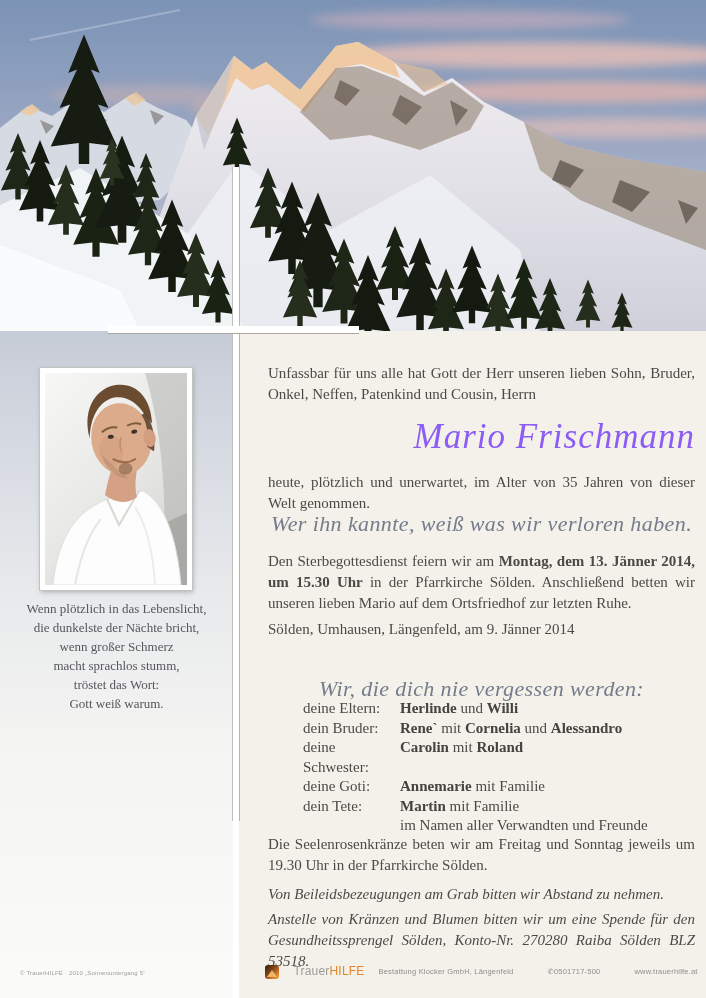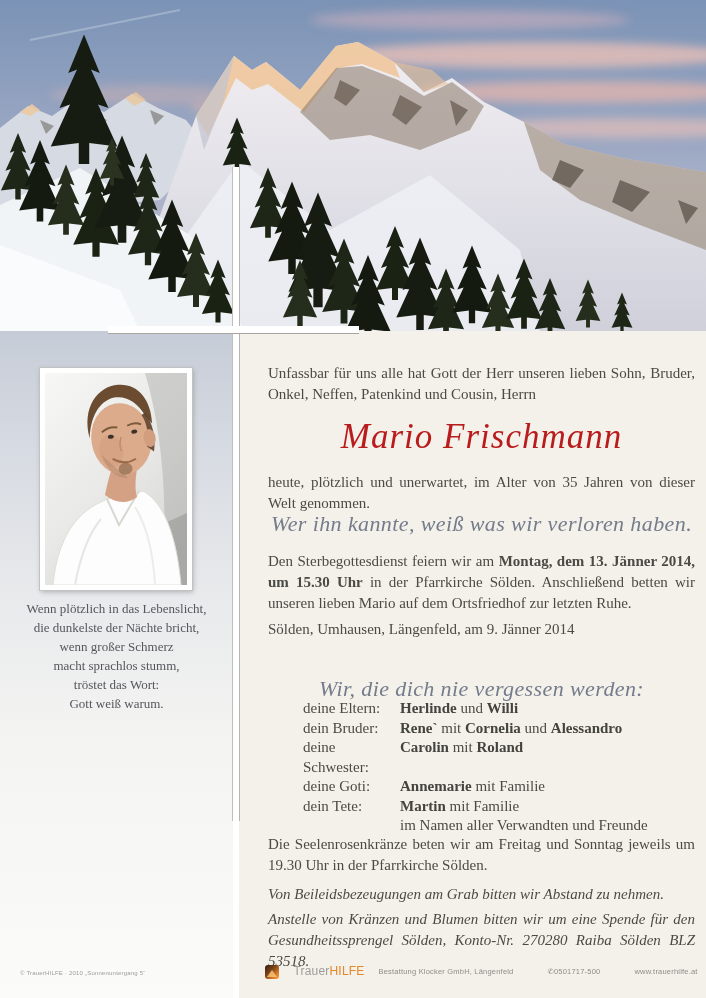--- a/index.html
+++ b/index.html
@@ -30,22 +30,22 @@
   .poem{position:absolute;left:0;top:268px;width:233px;text-align:center;
         font-size:13px;line-height:19px;color:#55565c;white-space:pre-line;}
 
   .copyright{position:absolute;left:20px;top:639px;font-family:"Liberation Sans",sans-serif;
              font-size:6px;color:#9b9b99;letter-spacing:.2px;}
 
   
   .content{position:absolute;left:29px;top:0;width:427px;color:#4a4a46;font-size:15px;line-height:21px;}
   .content p{margin:0;}
   .p-intro{position:absolute;top:32px;left:0;width:427px;text-align:justify;}
-  .deceased-name{position:absolute;top:84px;left:0;width:427px;text-align:center;
-                 font-style:italic;font-size:35px;line-height:44px;color:#b91c1c;
+  .deceased-name{position:absolute;top:84px;left:0;width:427px;text-align:right;
+                 font-style:italic;font-size:35px;line-height:44px;color:#8b5cf6;
                  letter-spacing:1px;}
   .p-death{position:absolute;top:141px;left:0;width:427px;text-align:justify;}
   .script-line{position:absolute;left:0;width:427px;text-align:center;font-style:italic;
                color:#747c8c;font-size:22px;letter-spacing:.4px;}
   .q1{top:182px;}
   .q2{top:327px;margin-top:20px;}
   .p-service{position:absolute;top:220px;left:0;width:427px;text-align:justify;}
   .p-dateline{position:absolute;top:288px;left:0;width:427px;}
   .family{position:absolute;top:368px;left:35px;width:392px;}
   .fam-row{display:flex;line-height:19.5px;}

